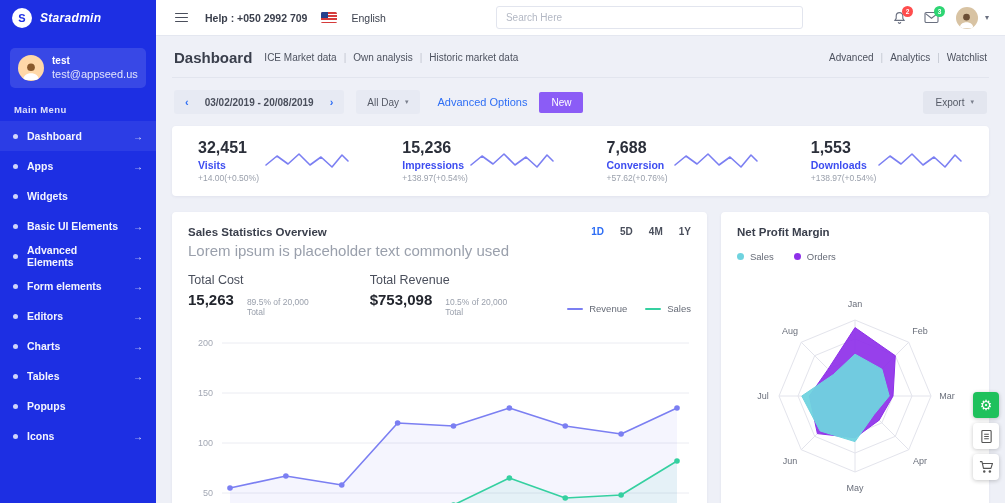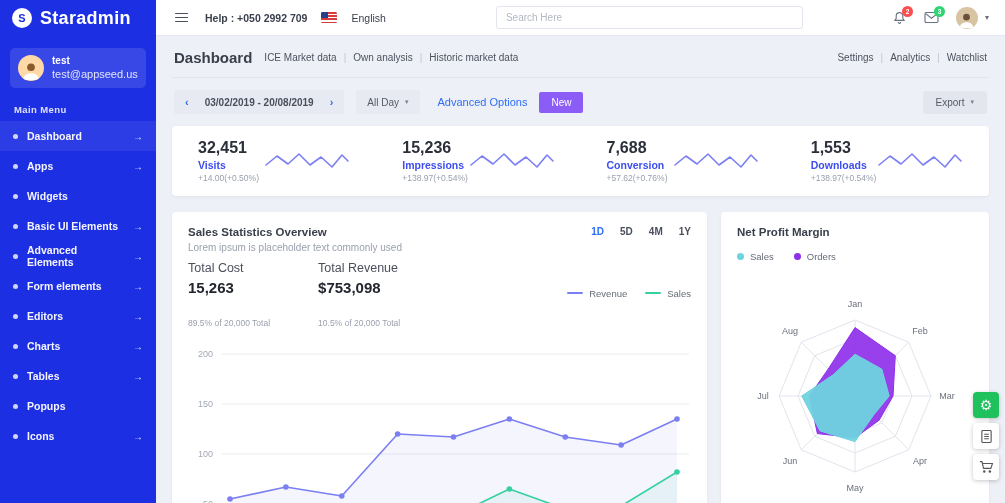--- a/index.html
+++ b/index.html
@@ -4,21 +4,21 @@
 <style>
   * { margin:0; padding:0; box-sizing:border-box; }
   html,body { width:1005px; height:503px; overflow:hidden; }
   body { font-family:"Liberation Sans", sans-serif; background:#eef0f7; color:#333; }
   .app { display:flex; width:100%; height:100%; }
 
   
   .sidebar { width:156px; flex:none; background:#1d2fe3; color:#fff; display:flex; flex-direction:column; overflow:hidden; }
   .brand { height:36px; display:flex; align-items:center; gap:8px; padding:0 12px; flex:none; }
   .brand-logo { width:20px; height:20px; border-radius:50%; background:#fff; color:#1d2fe3; font-size:11px; font-weight:bold; display:flex; align-items:center; justify-content:center; }
-  .brand-name { font-size:18px; font-weight:bold; letter-spacing:.3px; }
+  .brand-name { font-size:12px; font-weight:bold; letter-spacing:.3px;font-style:italic; }
   .profile { margin:12px 10px 4px; padding:7px 8px; border-radius:5px; background:rgba(255,255,255,.12); display:flex; align-items:center; gap:8px; }
   .avatar-sm { width:26px; height:26px; border-radius:50%; background:#ffd8a8; overflow:hidden; flex:none; display:flex; align-items:flex-end; justify-content:center; }
   .profile-name { font-size:10px; font-weight:bold; line-height:1.25; }
   .profile-email { font-size:11px; color:rgba(255,255,255,.85); line-height:1.25; }
   .menu-label { padding:12px 14px 6px; font-size:9.5px; font-weight:bold; letter-spacing:.4px; color:rgba(255,255,255,.85); }
   .menu { flex:1; overflow:hidden; }
   .menu-item { height:30px; display:flex; align-items:center; padding:0 13px; gap:9px; cursor:pointer; }
   .menu-item.active { background:rgba(255,255,255,.07); }
   .dot { width:5px; height:5px; border-radius:50%; background:rgba(255,255,255,.8); flex:none; }
   .mi-label { font-size:10.5px; font-weight:bold; color:rgba(255,255,255,.95); }
@@ -73,29 +73,29 @@
   .stat-label { font-size:10.5px; font-weight:bold; color:#3d4df0; margin-top:2px; }
   .stat-delta { font-size:8.5px; color:#9aa0ac; margin-top:2px; }
   .spark { margin-left:auto; }
 
   
   .cards-row { display:flex; gap:14px; margin-top:16px; align-items:flex-start; }
   .card { background:#fff; border-radius:4px; box-shadow:0 1px 3px rgba(60,60,110,.07); padding:14px 16px; }
   .sales-card { flex:1; min-width:0; height:430px; }
   .radar-card { width:268px; flex:none; height:430px; }
   .card-title { font-size:11.5px; font-weight:bold; color:#3a3f4c; }
-  .card-sub { font-size:10px; color:#9aa0ac; margin-top:4px; }
+  .card-sub { font-size:15px; color:#9aa0ac; margin-top:4px; }
   .sales-head { display:flex; align-items:flex-start; }
   .ranges { margin-left:auto; display:flex; }
   .range { font-size:10px; font-weight:bold; color:#4a4f5c; margin-left:16px; cursor:pointer; }
   .range.active { color:#2e6ef5; }
-  .totals-row { display:flex; margin-top:8px; }
+  .totals-row { display:flex; align-items:flex-end; margin-top:14px; }
   .total-block { margin-right:48px; }
   .total-label { font-size:12.5px; color:#4a4f5c; }
-  .total-value-row { margin-top:4px; display:flex; align-items:baseline; gap:22px;flex-direction:column; }
+  .total-value-row { margin-top:4px; display:flex; align-items:baseline; gap:13px; }
   .total-value { font-size:15px; font-weight:bold; color:#23262e; }
   .total-sub { font-size:8.5px; color:#9aa0ac; }
   .sales-legend { margin-left:auto; display:flex; gap:18px; align-items:center; padding-bottom:3px; }
   .leg-item { display:flex; align-items:center; font-size:9.5px; color:#666b77; }
   .leg-line { width:16px; height:2px; border-radius:2px; margin-right:6px; }
   .leg-dot { width:7px; height:7px; border-radius:50%; margin-right:6px; }
   #line-chart { display:block; margin-top:12px; }
   .radar-legend { display:flex; gap:20px; align-items:center; margin-top:13px; }
   #radar-chart { display:block; margin-top:10px; }
 
@@ -228,21 +228,21 @@
       <div class="page-head">
         <span class="page-title">Dashboard</span>
         <span class="crumb-links" id="crumb-links">
             <span class="crumb">ICE Market data</span>
             <span class="sep">|</span>
             <span class="crumb">Own analysis</span>
             <span class="sep">|</span>
             <span class="crumb">Historic market data</span>
           </span>
         <span class="quick-links" id="quick-links">
-            <span class="qlink">Settings</span>
+            <span class="qlink">Advanced</span>
             <span class="sep">|</span>
             <span class="qlink">Analytics</span>
             <span class="sep">|</span>
             <span class="qlink">Watchlist</span>
           </span>
       </div>
 
       <div class="toolbar">
         <div class="date-widget">
           <span class="date-chev">‹</span>

